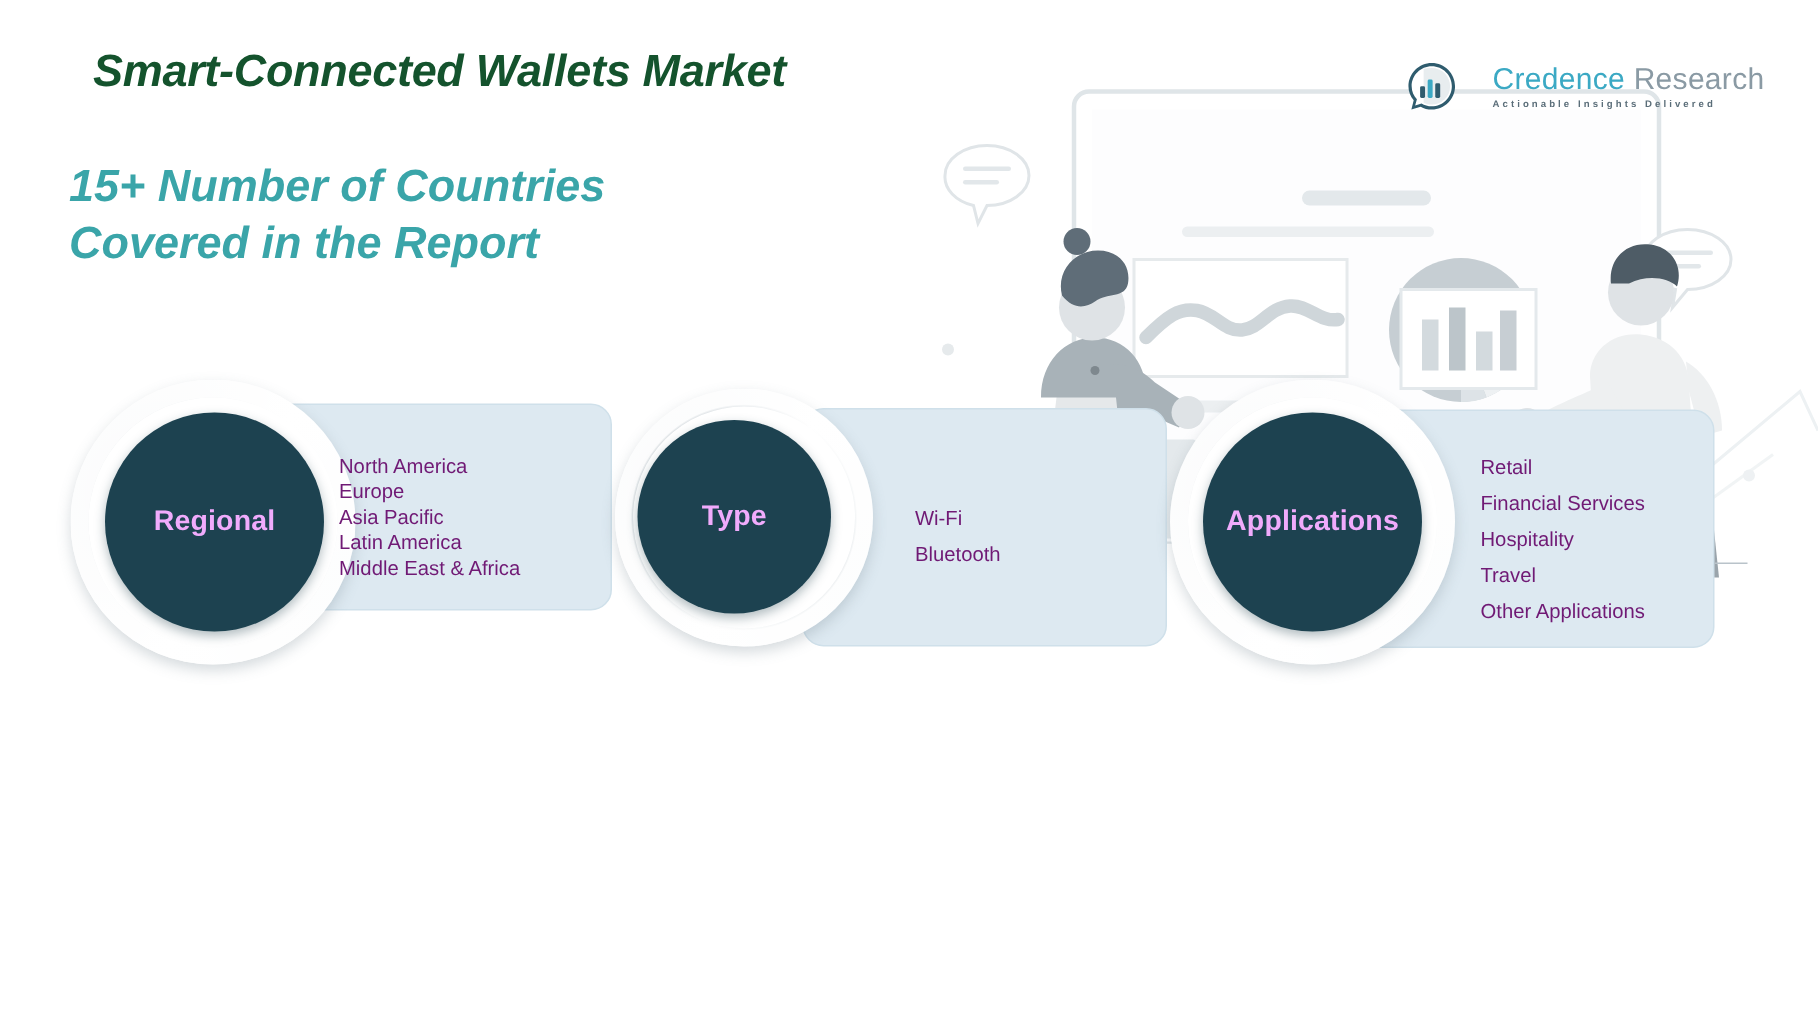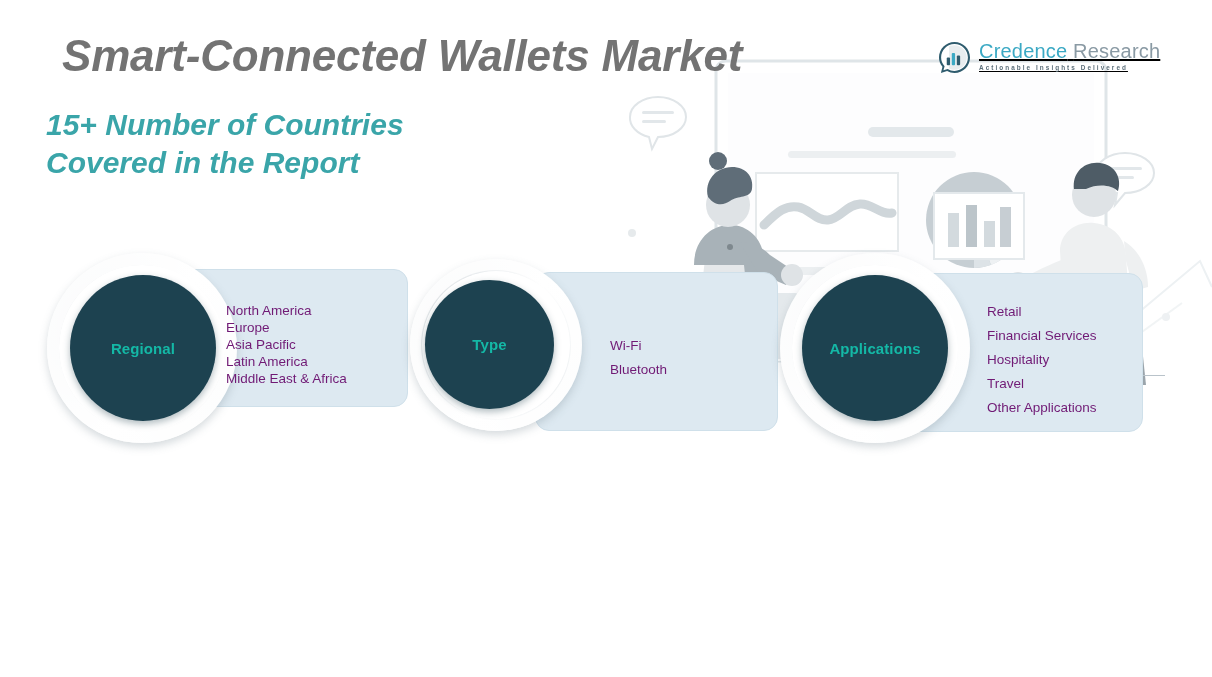--- a/index.html
+++ b/index.html
@@ -18,48 +18,47 @@
     height: 677px;
     background: #ffffff;
     overflow: hidden;
   }
 
   
   .page-title {
     position: absolute;
     left: 62px;
     top: 31px;
-    font-size: 44px;
+    font-size: 30px;
     font-weight: bold;
     font-style: italic;
     letter-spacing: -0.2px;
-    color: #737373;
+    color: #14532d;
     white-space: nowrap;
   }
   .page-subtitle {
     position: absolute;
     left: 46px;
     top: 106px;
     font-size: 30px;
     font-weight: bold;
     font-style: italic;
     line-height: 38px;
     color: #3aa5a9;
     white-space: pre-line;
   }
 
   
   .logo {
     position: absolute;
     left: 938px;
     top: 41px;
     display: flex;
-    align-items: flex-start;
-    gap: 8px;
-    text-decoration: underline;
+    align-items: center;
+    gap: 24px;
   }
   .logo-mark { width: 33px; height: 33px; display:block; }
   .logo-text-wrap { display: flex; flex-direction: column; }
   .logo-word {
     font-size: 20px;
     line-height: 21px;
     letter-spacing: 0.2px;
     color: #8a9aa4;
     white-space: nowrap;
   }
@@ -119,22 +118,22 @@
   .card-circle {
     position: absolute;
     border-radius: 50%;
     background: #1d4250;
     display: flex;
     align-items: center;
     justify-content: center;
     box-shadow: 0 3px 7px rgba(30,60,72,0.35);
   }
   .card-circle-label {
-    color: #14b8a6;
-    font-size: 15px;
+    color: #f0abfc;
+    font-size: 19px;
     font-weight: bold;
     letter-spacing: 0.1px;
     white-space: nowrap;
   }
 
   .hairline {
     position: absolute;
     height: 1px;
     background: #b9c3ca;
   }

